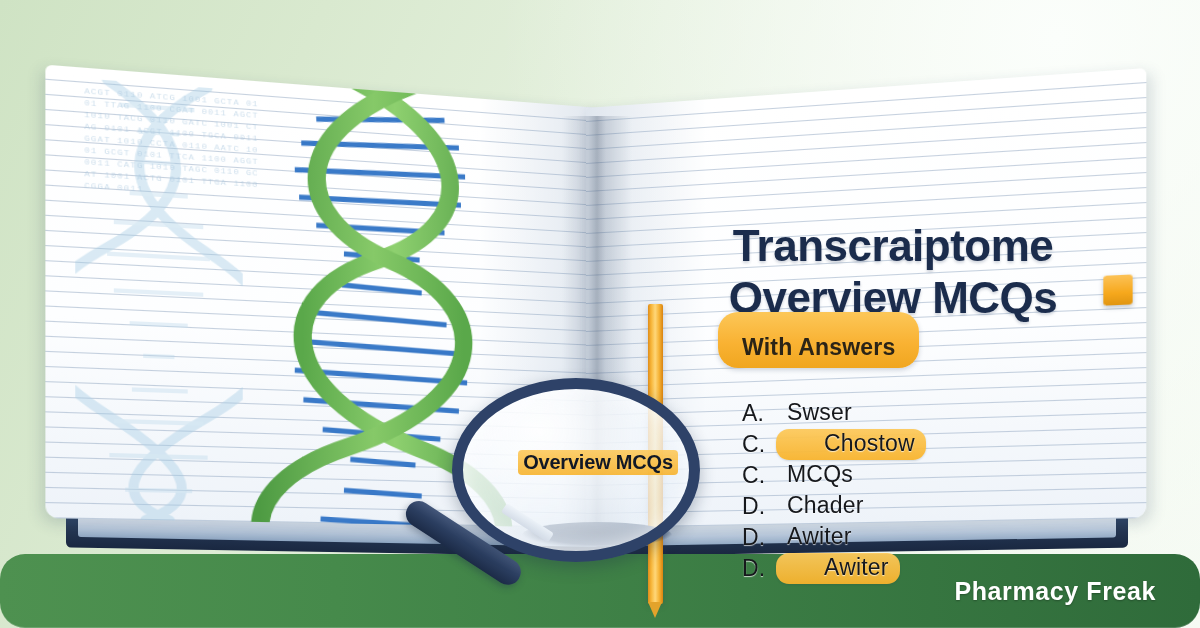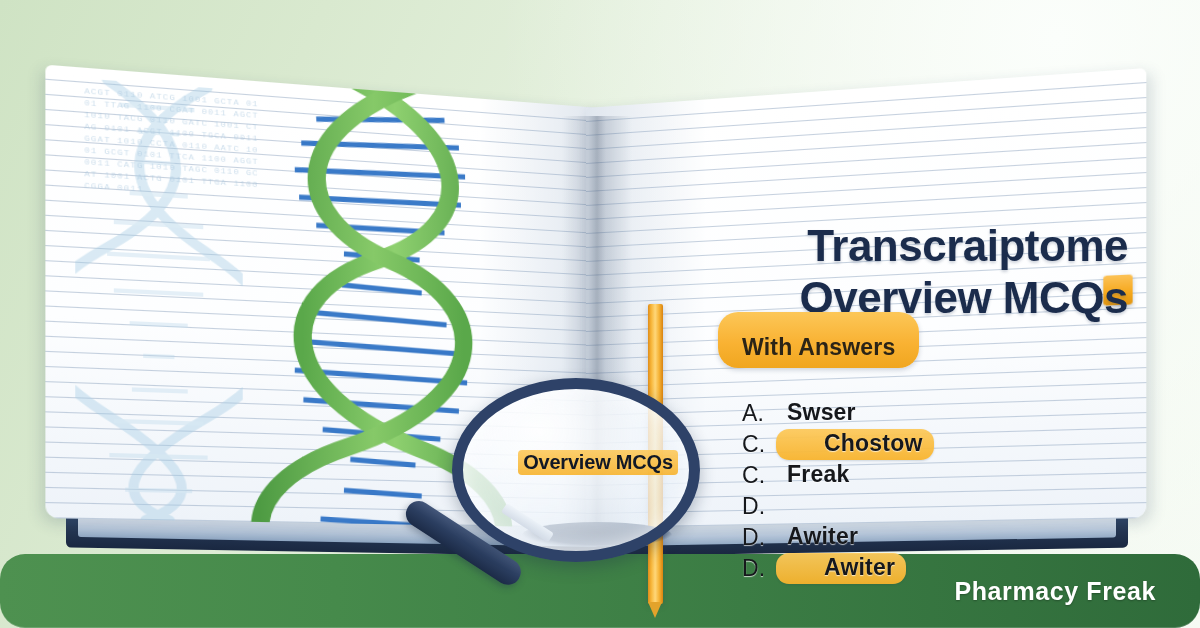--- a/index.html
+++ b/index.html
@@ -123,41 +123,41 @@
   #pencil-tip{
     position:absolute;left:586px;top:494px;width:0;height:0;z-index:5;
     border-left:7.5px solid transparent;border-right:7.5px solid transparent;
     border-top:16px solid #e3a32b;
   }
 
   
   #headline{
     position:absolute;left:596px;top:112px;width:470px;z-index:8;
     color:#1b2c4c;font-weight:bold;font-size:44px;line-height:52px;
-    letter-spacing:-.5px;text-align:right;
+    letter-spacing:-.5px;text-align:center;
     text-shadow:0 2px 3px rgba(40,60,90,.22);
   }
   #headline .l2{display:block;}
   #badge{
     position:absolute;left:656px;top:204px;z-index:8;
     padding:22px 24px 7px 24px;border-radius:20px;
     background:linear-gradient(180deg,#fcc758 0%,#f9b233 55%,#f0a61f 100%);
     color:#2b2417;font-weight:bold;font-size:23px;letter-spacing:.2px;
     box-shadow:0 2px 5px rgba(40,60,90,.22);
     white-space:nowrap;
   }
 
   #answers{position:absolute;left:680px;top:292px;z-index:8;width:330px;}
   .answer-row{
     display:flex;align-items:center;height:27px;margin-bottom:4px;
     color:#16181c;font-size:23px;font-weight:normal;letter-spacing:.2px;
     text-shadow:0 1px 1px rgba(255,255,255,.7);
   }
   .answer-letter{width:34px;flex:0 0 34px;}
-  .answer-text{padding:1px 11px 3px 11px;border-radius:13px;font-weight:bold;}
+  .answer-text{padding:1px 11px 3px 11px;border-radius:13px;}
   .answer-row.hl .answer-text{
     background:linear-gradient(180deg,rgba(252,201,92,.95) 0%,rgba(247,179,45,.95) 100%);
     box-shadow:0 1px 2px rgba(40,60,90,.18);
     padding-left:48px;
   }
 
   
   #magnifier{position:absolute;left:368px;top:268px;width:250px;height:235px;z-index:9;}
   #mag-handle{
     position:absolute;left:-22px;top:118px;width:132px;height:26px;
@@ -299,24 +299,25 @@
       <div class="answer-row">
         <span class="answer-letter">A.</span>
         <span class="answer-text">Swser</span>
       </div>
       <div class="answer-row hl">
         <span class="answer-letter">C.</span>
         <span class="answer-text">Chostow</span>
       </div>
       <div class="answer-row">
         <span class="answer-letter">C.</span>
-        <span class="answer-text">Freak</span>
+        <span class="answer-text">MCQs</span>
       </div>
       <div class="answer-row">
         <span class="answer-letter">D.</span>
+        <span class="answer-text">Chader</span>
       </div>
       <div class="answer-row">
         <span class="answer-letter">D.</span>
         <span class="answer-text">Awiter</span>
       </div>
       <div class="answer-row hl">
         <span class="answer-letter">D.</span>
         <span class="answer-text">Awiter</span>
       </div>
     </div>

